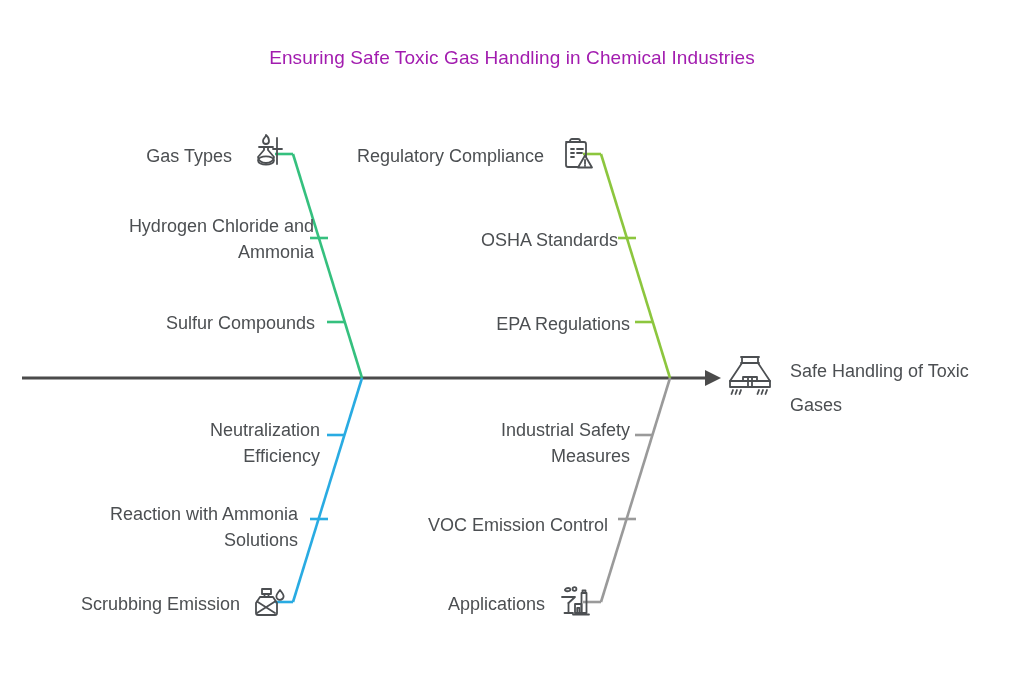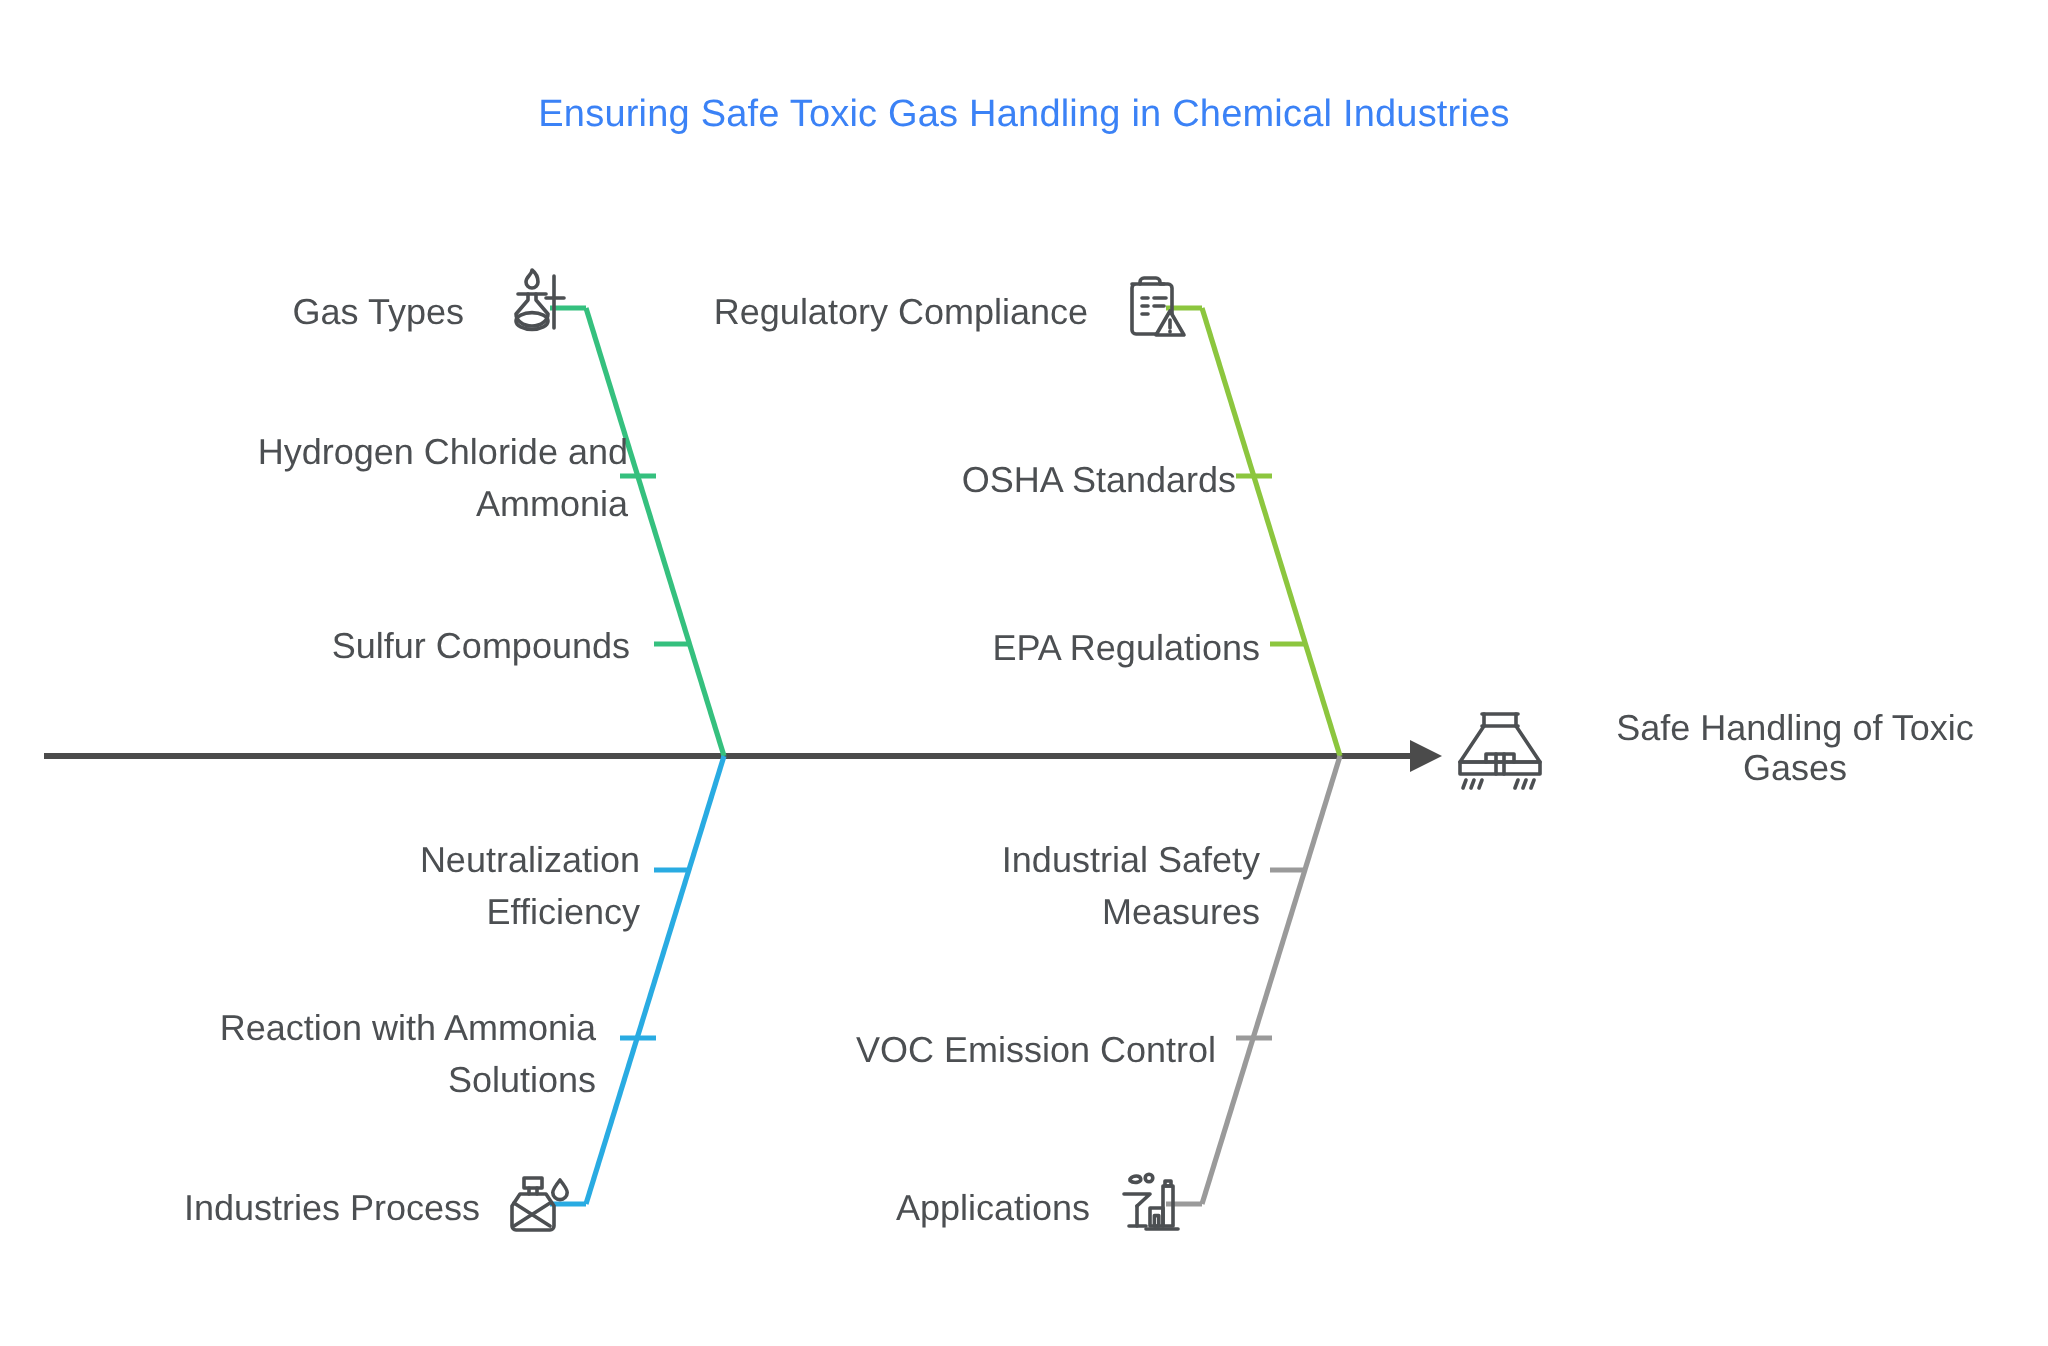--- a/index.html
+++ b/index.html
@@ -26,41 +26,41 @@
     width: 1024px;
     height: 673px;
   }
   .diagram-title {
     position: absolute;
     left: 0;
     top: 47px;
     width: 1024px;
     text-align: center;
     font-size: 19px;
-    color: #3b82f6;
+    color: #a21caf;
     letter-spacing: 0.1px;
     white-space: nowrap;
   }
   .lbl {
     position: absolute;
     font-size: 18px;
     color: #4c4f52;
     line-height: 26px;
     white-space: pre-line;
   }
   .lbl-right { text-align: right; }
   .head-label {
     position: absolute;
     left: 790px;
     top: 354px;
     width: 215px;
     font-size: 18px;
-    line-height: 20px;
+    line-height: 34px;
     color: #4c4f52;
-    text-align: center;
+    text-align: left;
   }
   .icon-box {
     position: absolute;
     width: 44px;
     height: 44px;
   }
   .icon-box svg { display: block; width: 100%; height: 100%; }
 </style>
 </head>
 <body>
@@ -130,21 +130,21 @@
   <div class="lbl lbl-right" style="left:332px; top:227px; width:286px;">OSHA Standards</div>
 
   <div class="lbl lbl-right" style="left:320px; top:311px; width:310px;">EPA Regulations</div>
 
   <div class="lbl lbl-right" style="left:80px; top:417px; width:240px;">Neutralization
 Efficiency</div>
 
   <div class="lbl lbl-right" style="left:50px; top:501px; width:248px;">Reaction with Ammonia
 Solutions</div>
 
-  <div class="lbl lbl-right" style="left:40px; top:591px; width:200px;">Industries Process</div>
+  <div class="lbl lbl-right" style="left:40px; top:591px; width:200px;">Scrubbing Emission</div>
 
   <div class="icon-box" style="left:246px; top:579px;">
     <svg viewBox="0 0 44 44" fill="none" stroke="#4c4f52" stroke-width="1.8" stroke-linecap="round" stroke-linejoin="round">
       <path d="M16 10 h9 v5 h-9 z"></path>
       <path d="M18.5 15 v3"></path>
       <path d="M22.5 15 v3"></path>
       <path d="M14 18 h13 l4 6 v10 a2 2 0 0 1 -2 2 h-17 a2 2 0 0 1 -2 -2 v-10 z"></path>
       <path d="M11 22.5 l18 11.5"></path>
       <path d="M29 22.5 l-18 11.5"></path>
       <path d="M34 11 c2.4 3 3.6 4.6 3.6 6.2 a3.6 3.6 0 0 1 -7.2 0 c0 -1.6 1.2 -3.2 3.6 -6.2z"></path>

